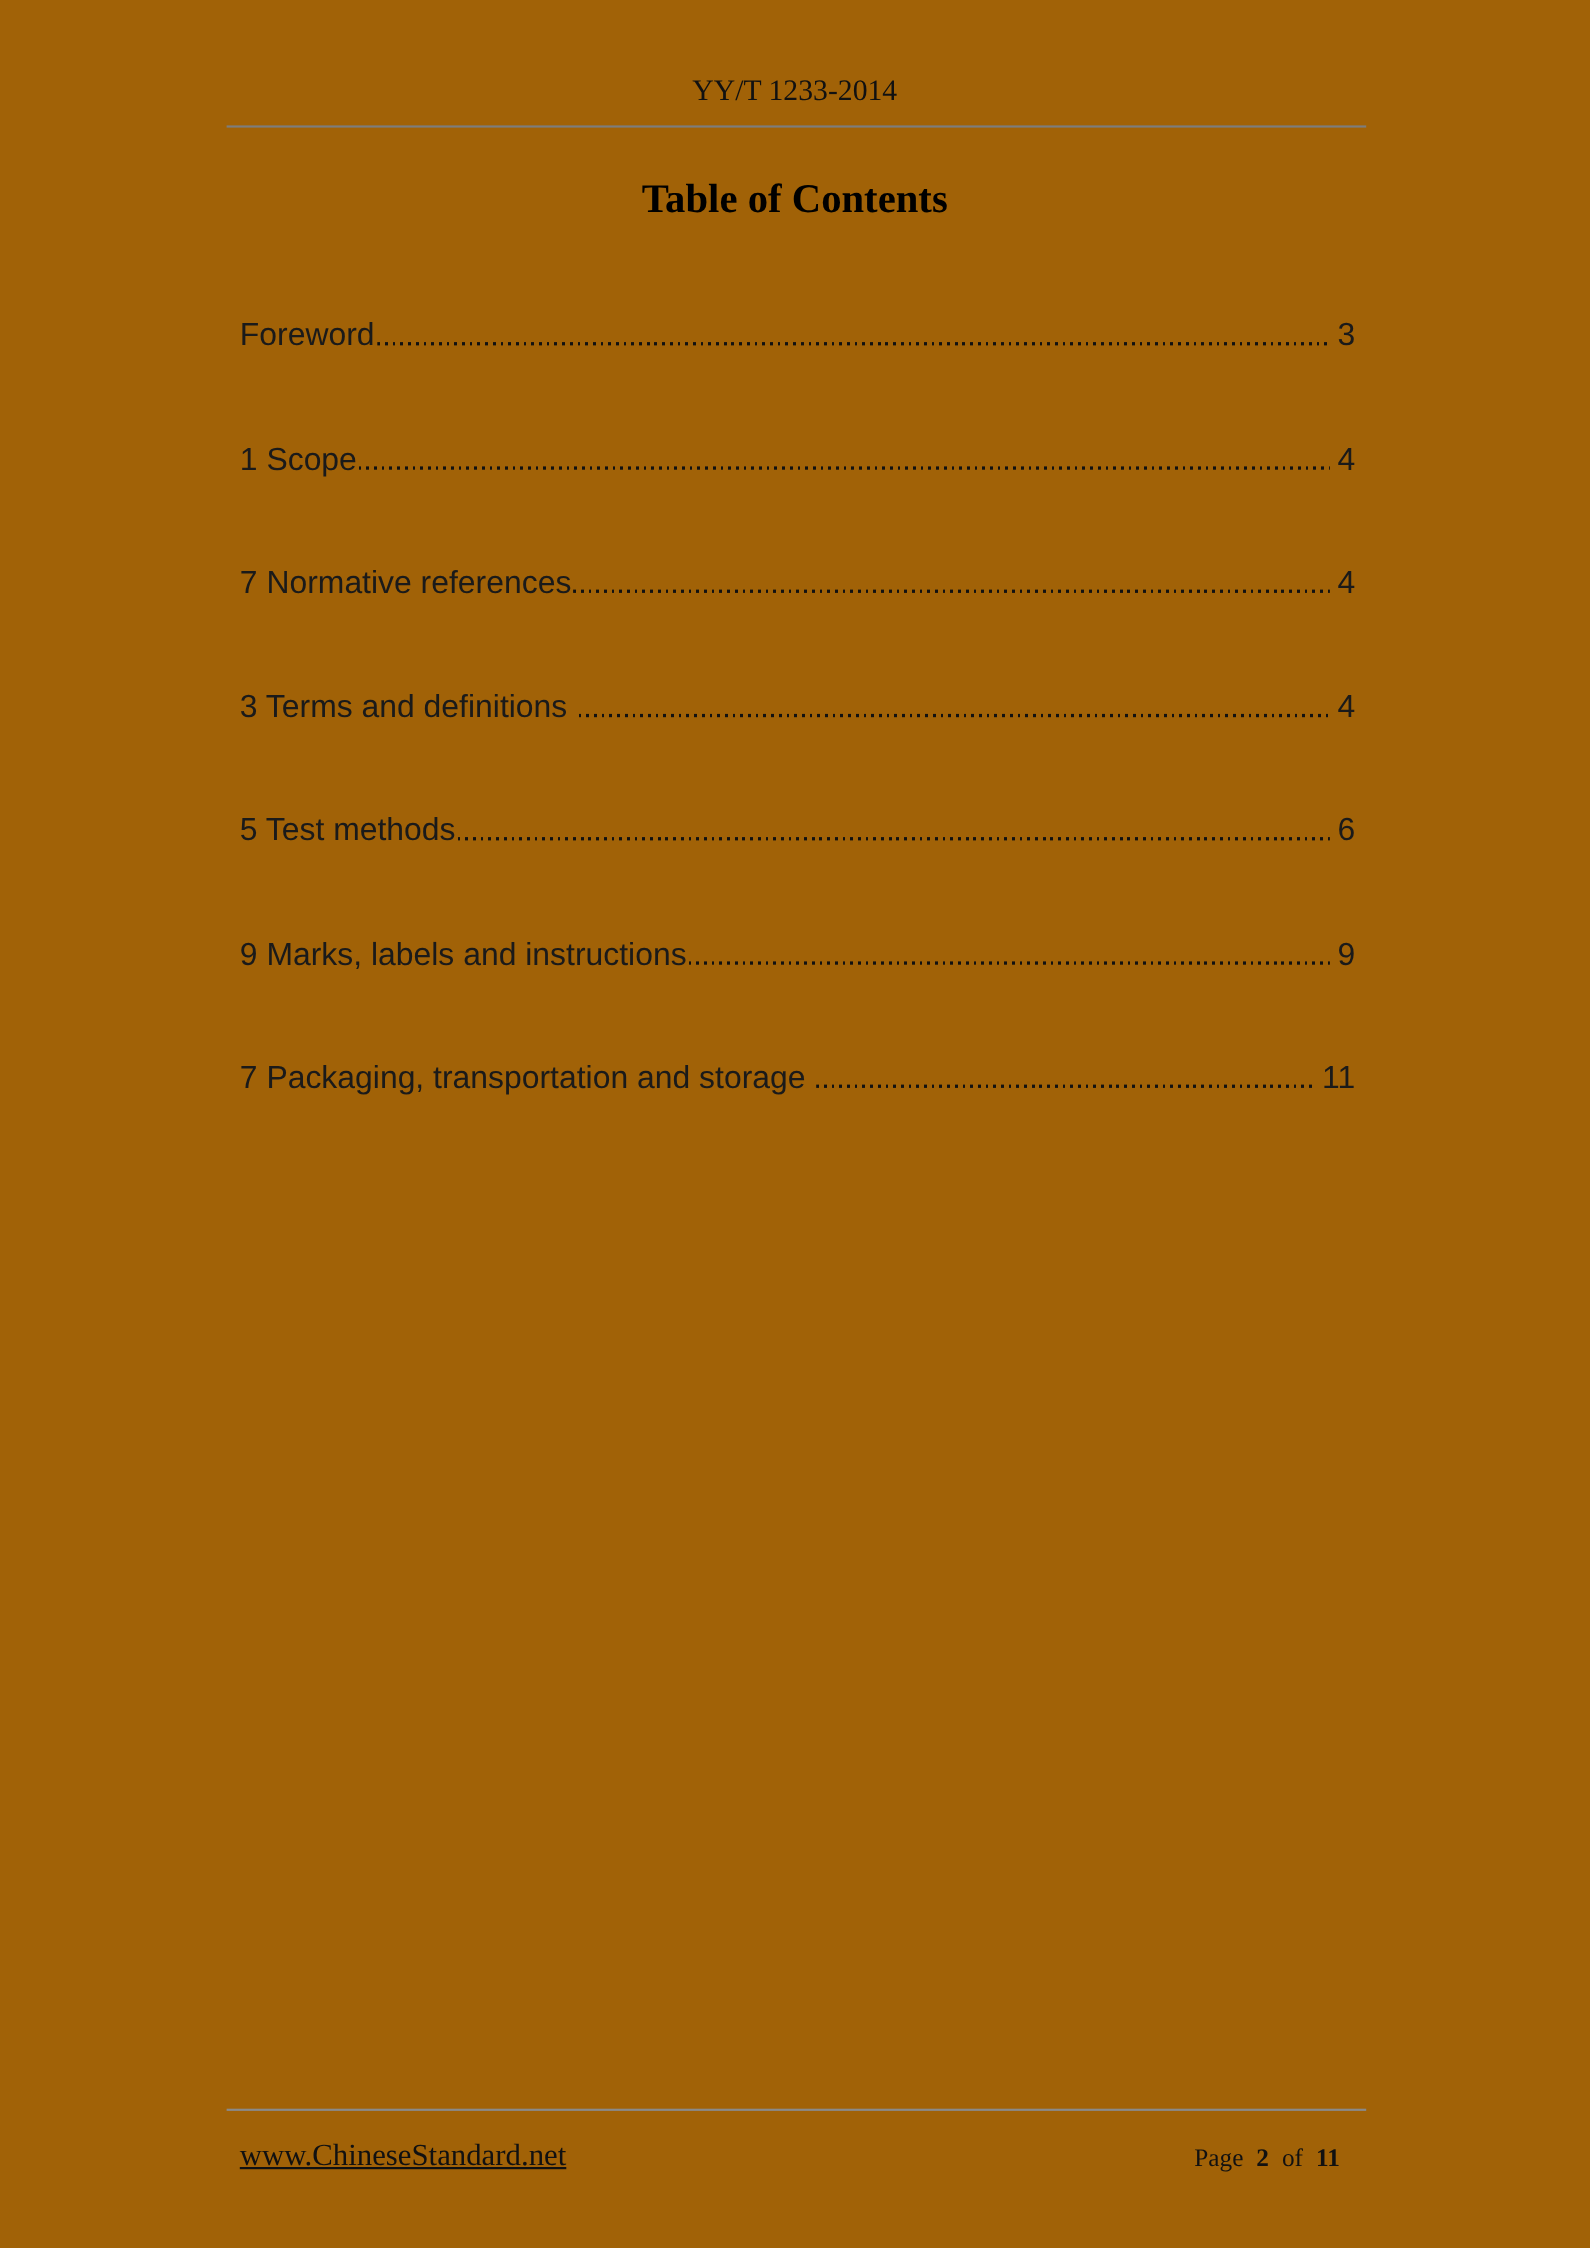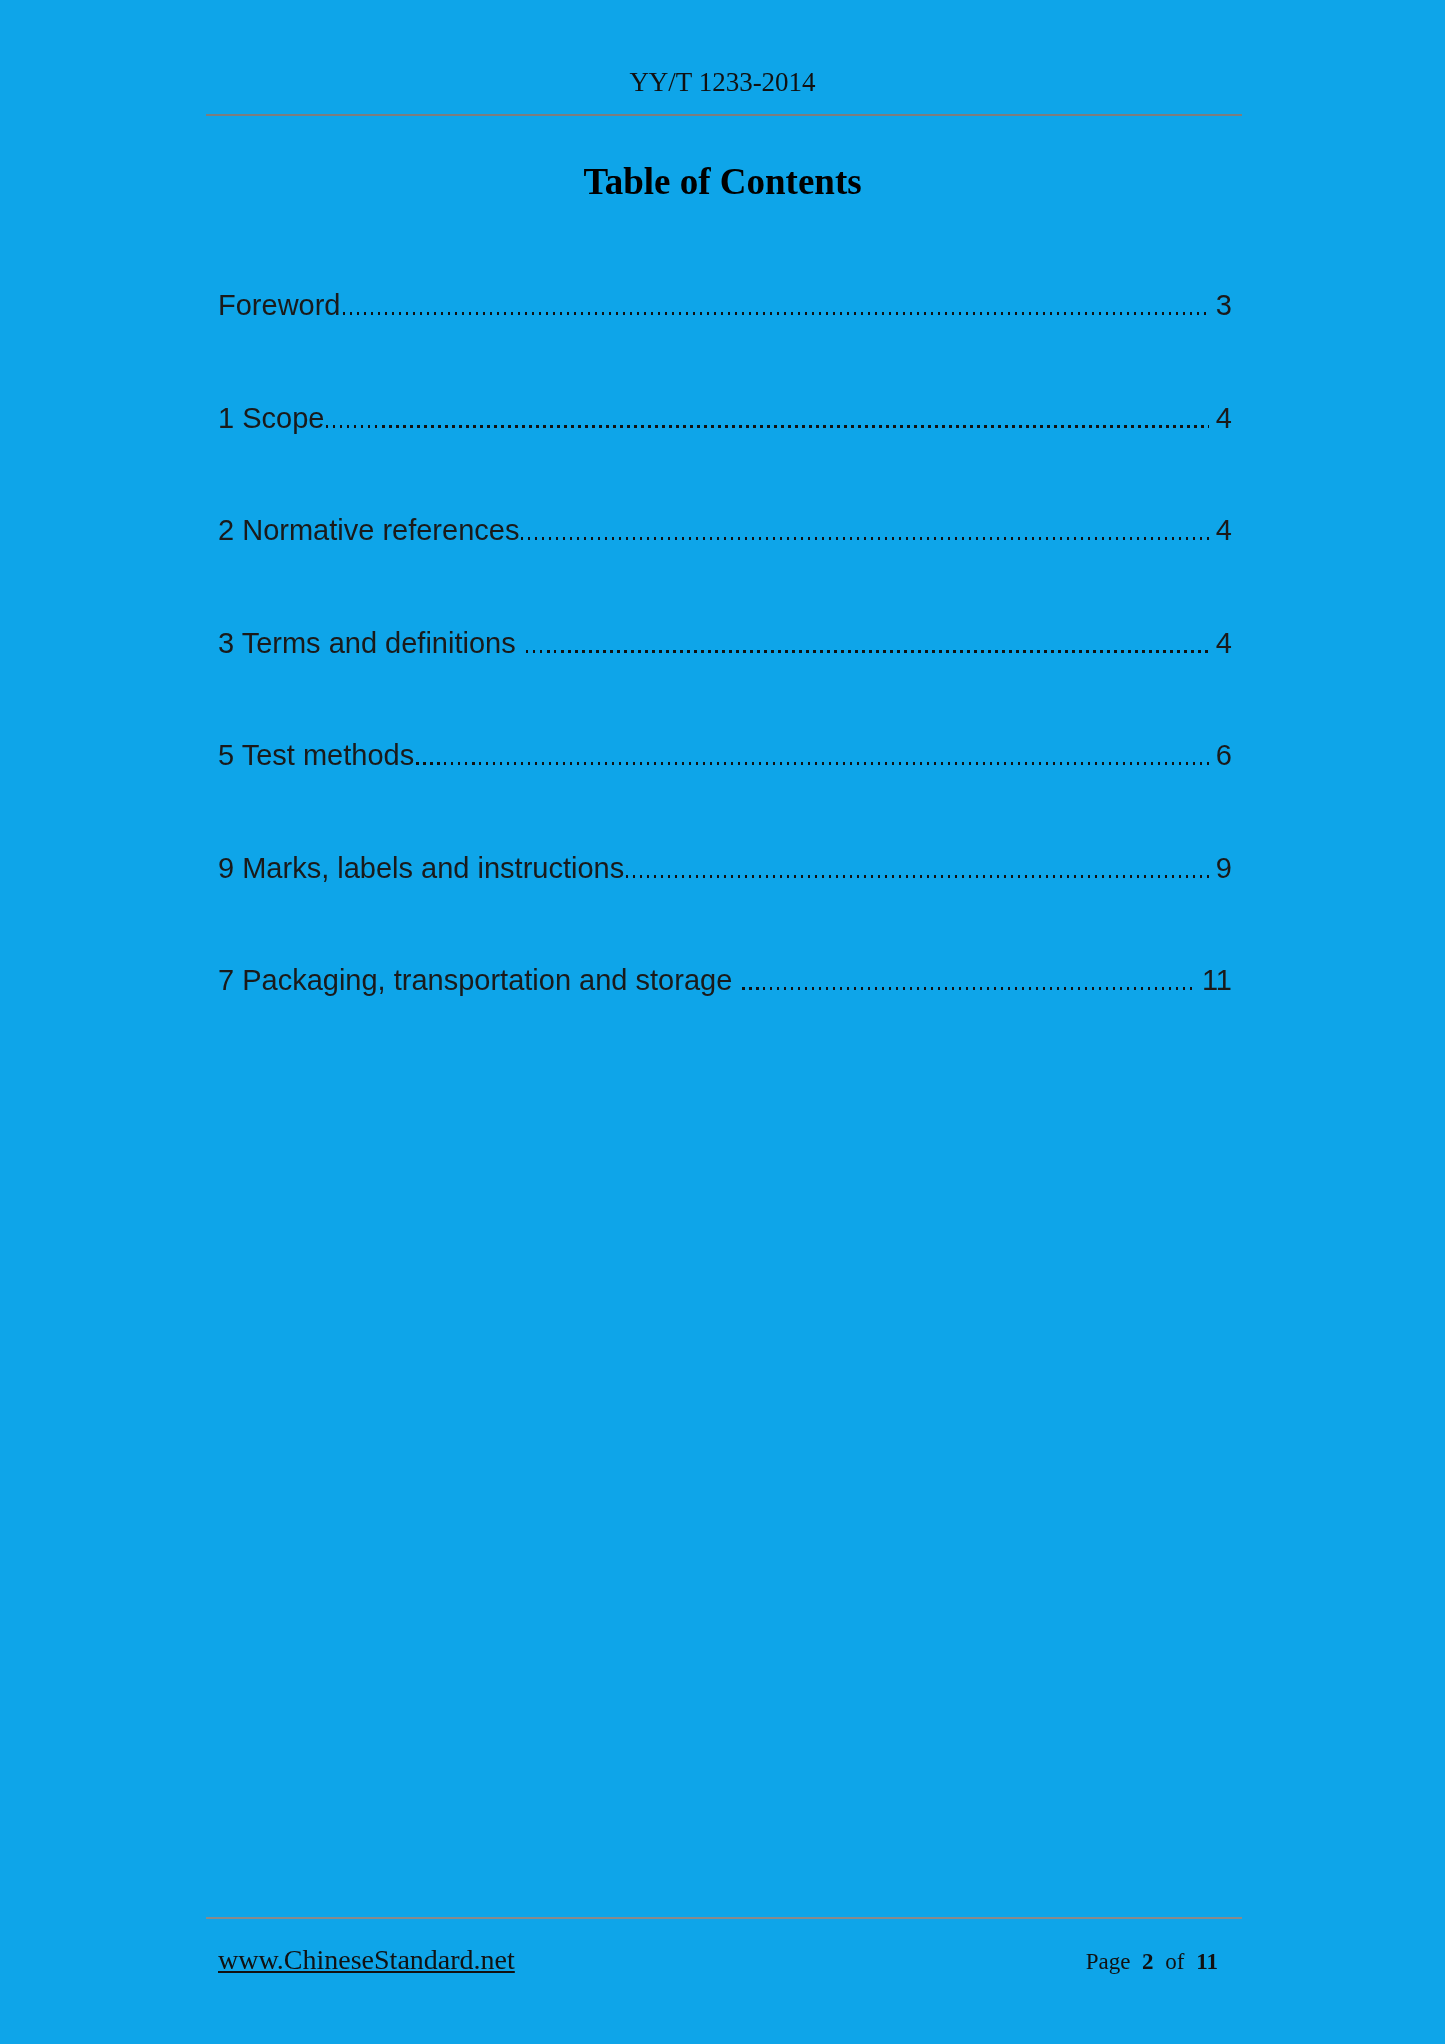--- a/index.html
+++ b/index.html
@@ -10,21 +10,21 @@
   body {
     width: 1445px;
     height: 2044px;
     position: relative;
     font-family: "Liberation Serif", serif;
     color: #1a1a1a;
   }
   .page {
     position: absolute;
     inset: 0;
-    background: #0ea5e9;
+    background: #a16207;
   }
 
   
   .doc-header {
     position: absolute;
     top: 67px;
     left: 0;
     width: 100%;
     text-align: center;
     font-size: 27px;
@@ -133,21 +133,21 @@
         <span class="toc-label">Foreword</span>
         <span class="toc-leader"></span>
         <span class="toc-page">3</span>
       </div>
       <div class="toc-row">
         <span class="toc-label">1 Scope</span>
         <span class="toc-leader"></span>
         <span class="toc-page">4</span>
       </div>
       <div class="toc-row">
-        <span class="toc-label">2 Normative references</span>
+        <span class="toc-label">7 Normative references</span>
         <span class="toc-leader"></span>
         <span class="toc-page">4</span>
       </div>
       <div class="toc-row">
         <span class="toc-label">3 Terms and definitions </span>
         <span class="toc-leader"></span>
         <span class="toc-page">4</span>
       </div>
       <div class="toc-row">
         <span class="toc-label">5 Test methods</span>

